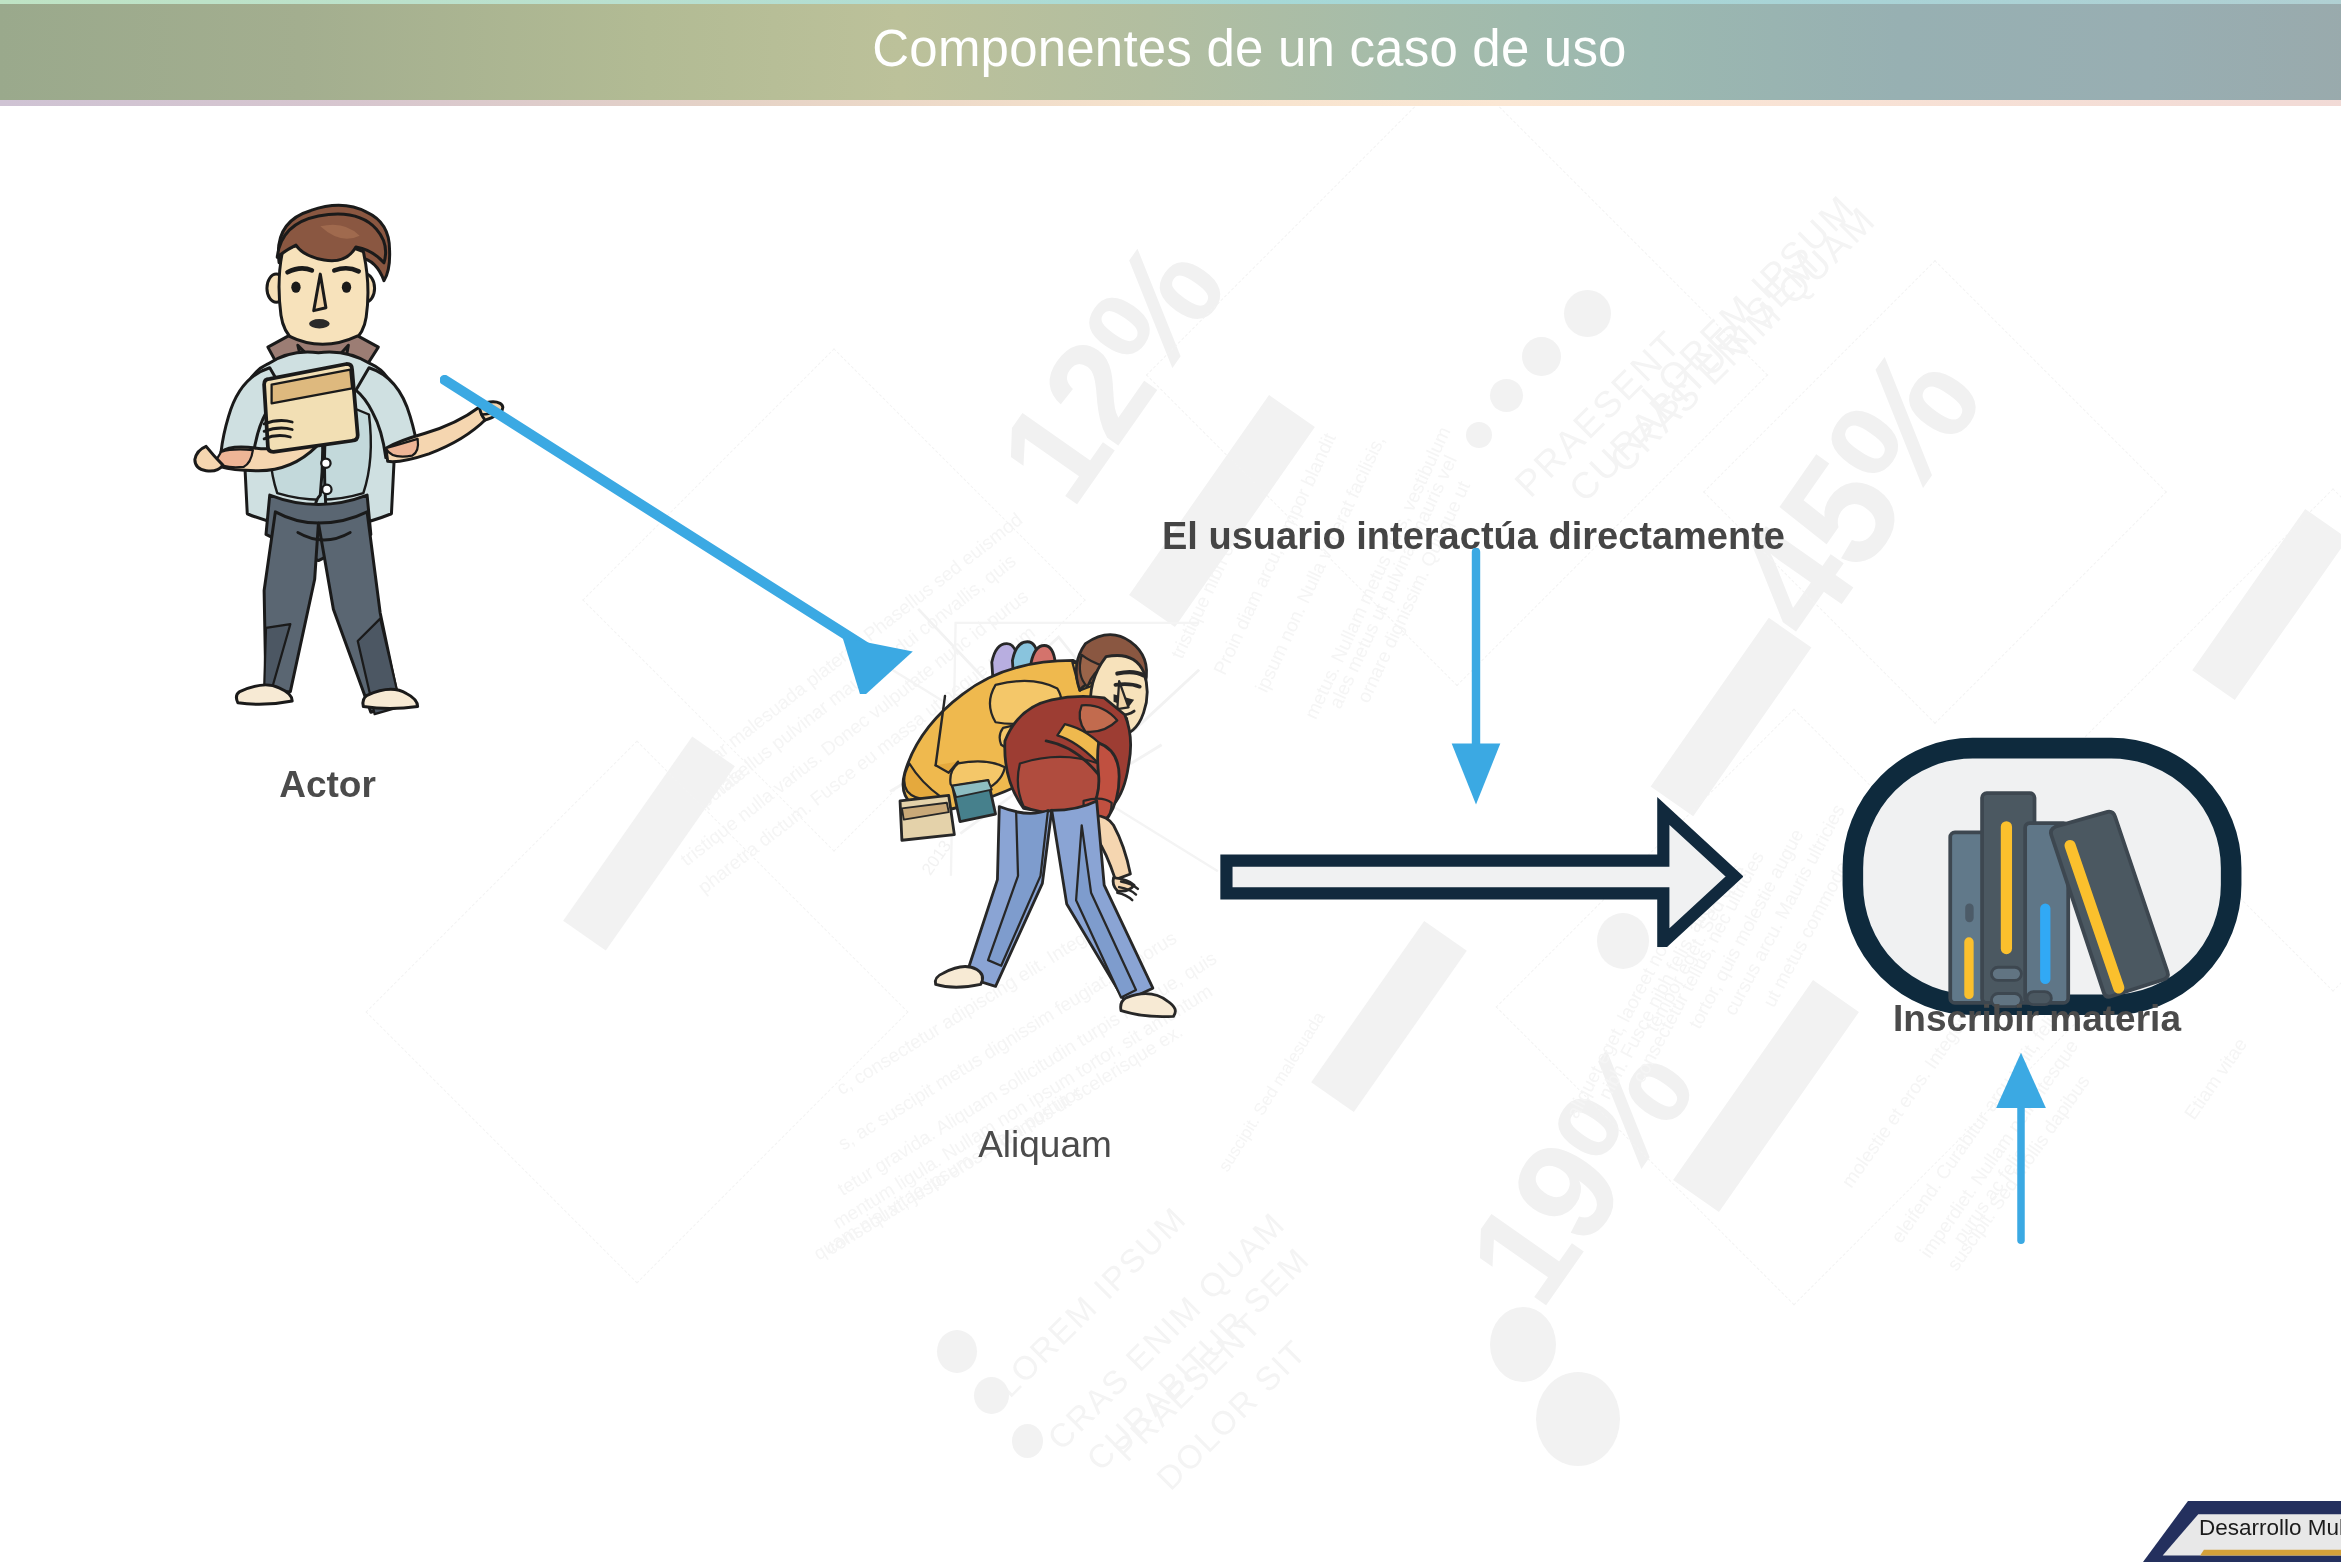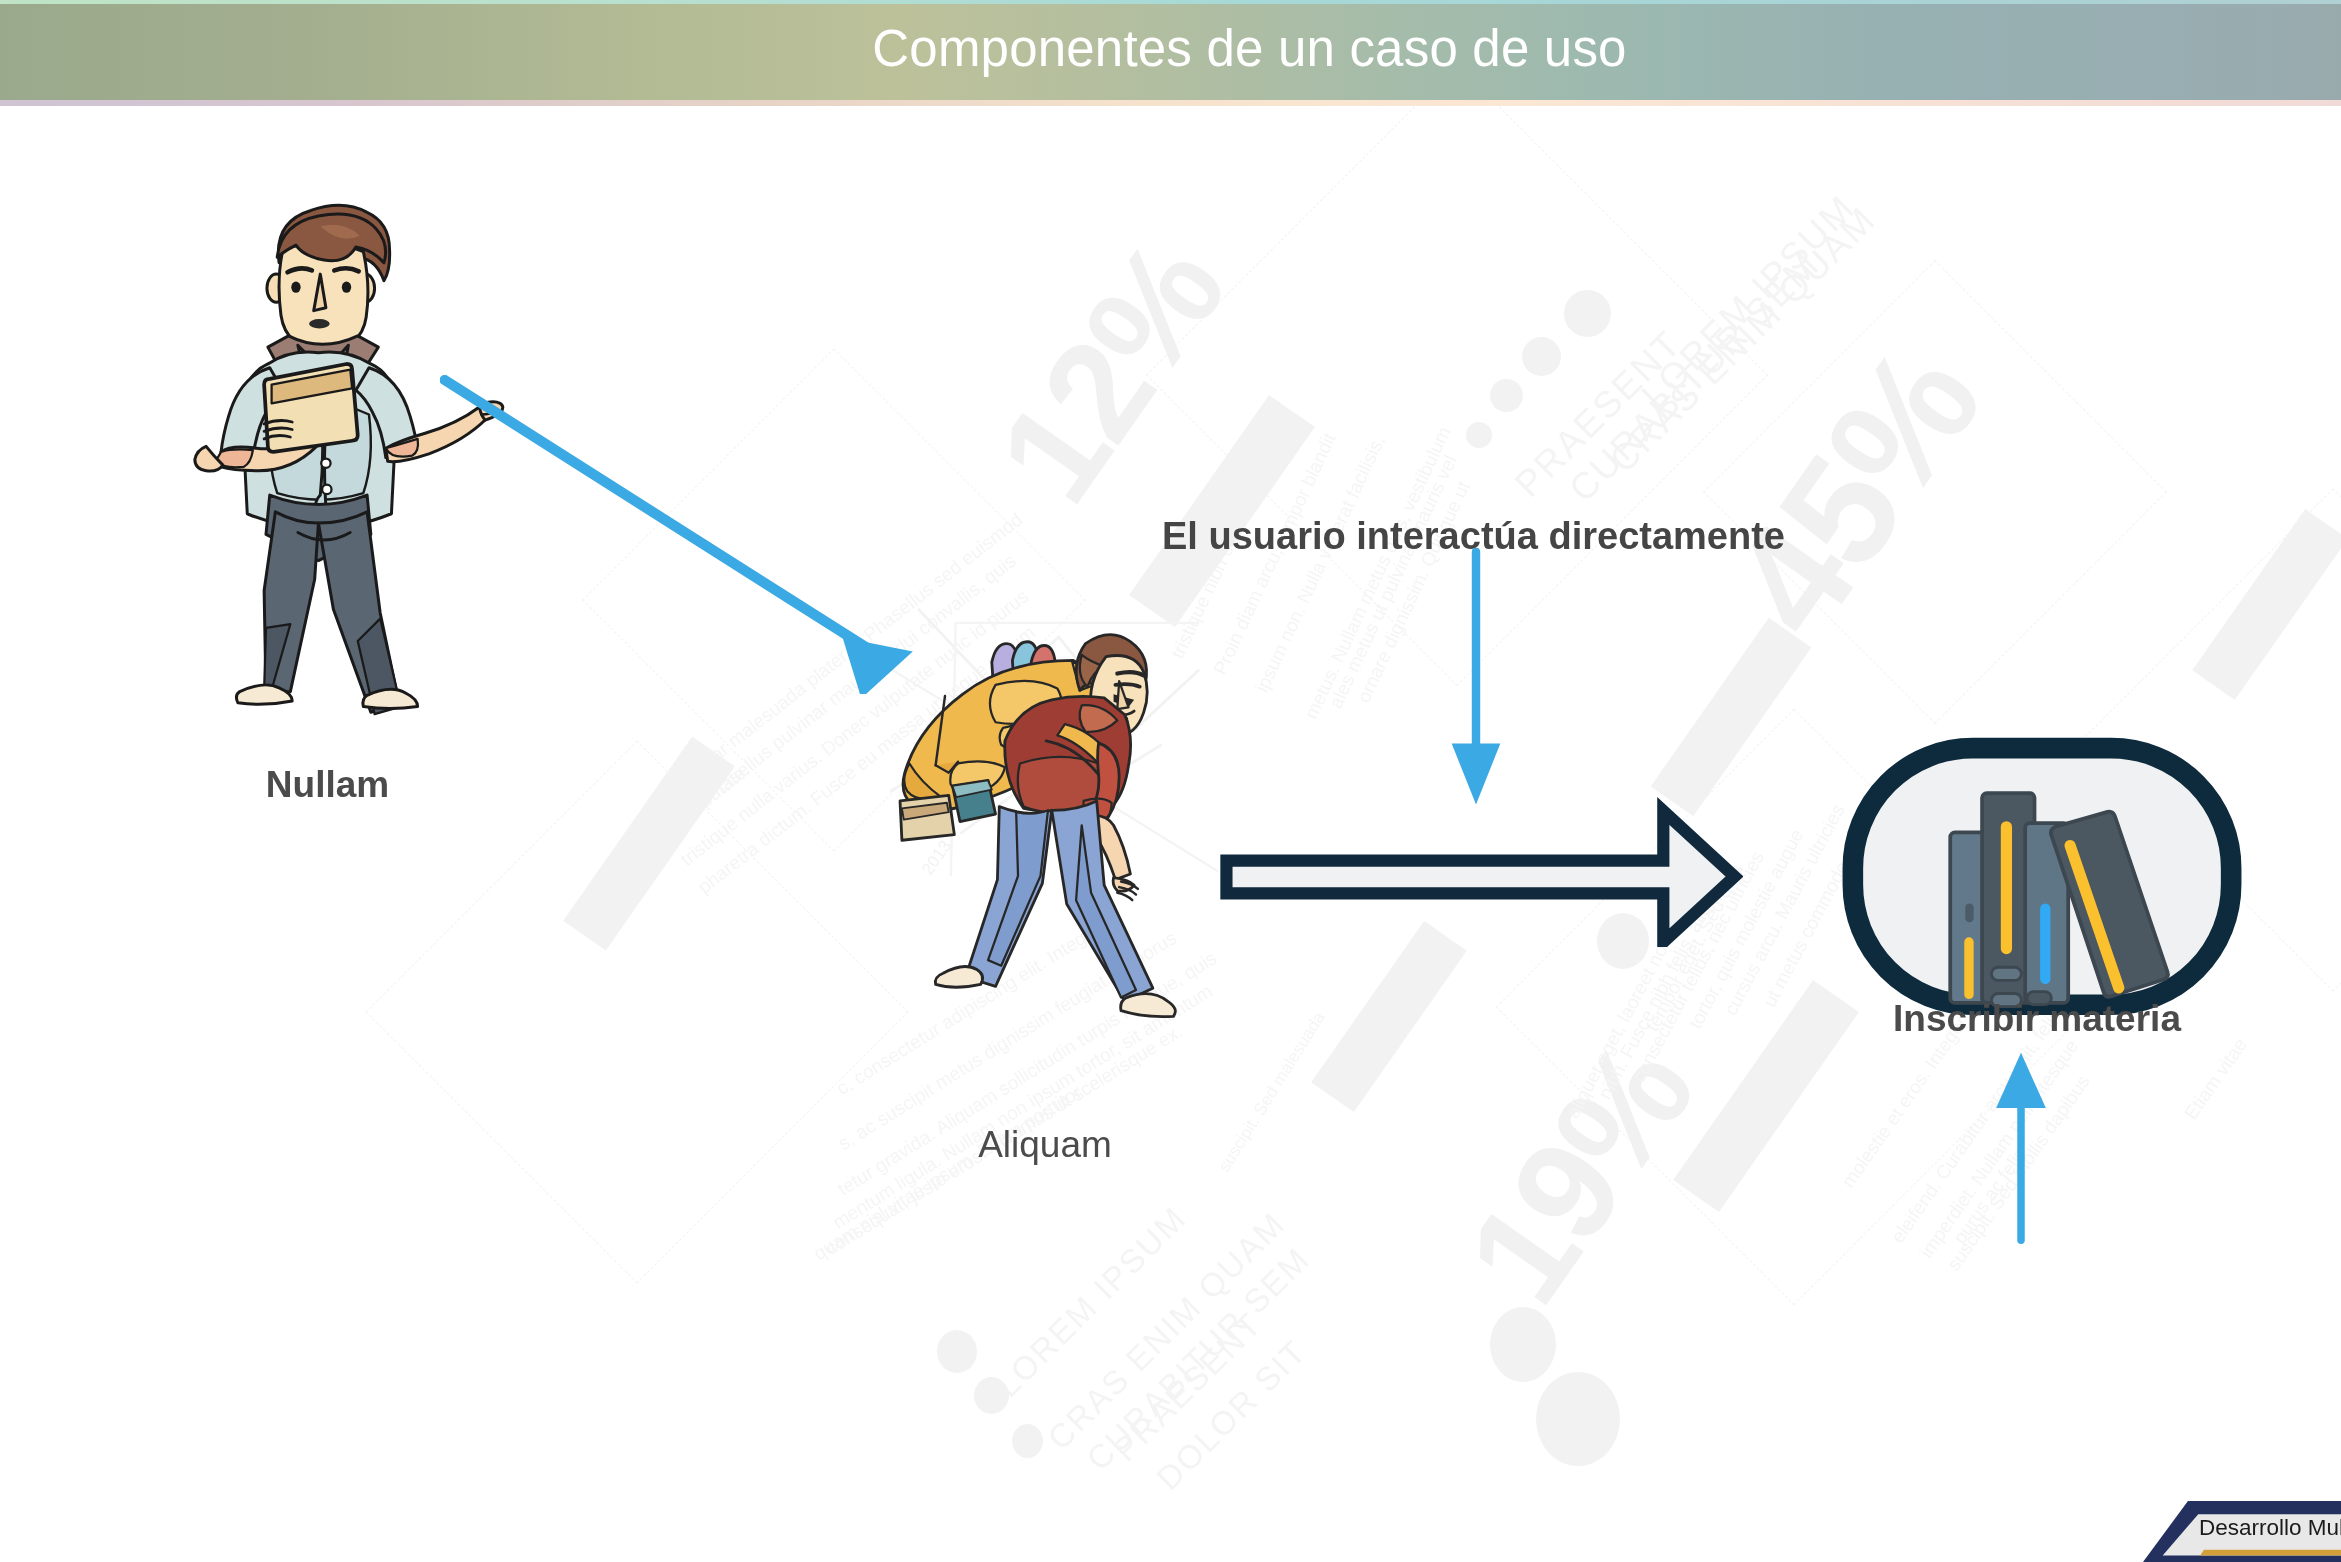--- a/index.html
+++ b/index.html
@@ -372,21 +372,21 @@
         <path d="M150 348 q28 0 52 -12 l14 108 l20 96 l-30 10 l-40 -110z" fill="#5a6672"></path>
         <path d="M216 450 l22 94 l-28 8 l-18 -78z" fill="#4c5763" stroke-width="2.4"></path>
 
         <path d="M128 358 q28 16 56 0" fill="none" stroke-width="3"></path>
 
         <path d="M66 528 q26 -12 42 -4 q14 6 14 14 q-30 6 -58 2 q-4 -8 2 -12z" fill="#f7ead4"></path>
         <path d="M202 532 q26 -12 42 -2 q12 6 12 14 q-30 4 -58 0 q-2 -8 4 -12z" fill="#f7ead4"></path>
       </g>
     </svg>
 
-    <div class="fig-label" id="label-actor">Nullam</div>
+    <div class="fig-label" id="label-actor">Actor</div>
 
     <svg style="position:absolute;left:440px;top:375px;" width="543" height="319" viewBox="0 0 1160 680">
       <line x1="10" y1="10" x2="940" y2="600" stroke="#3ba9e3" stroke-width="22" stroke-linecap="round"></line>
       <polygon points="860,560 1010,590 900,690" fill="#3ba9e3"></polygon>
     </svg>
 
     <svg style="position:absolute;left:881px;top:623px;" width="319" height="501" viewBox="0 0 340 535">
       <g stroke="#272727" stroke-width="3" stroke-linejoin="round" stroke-linecap="round">
 
         <path d="M118 42 q4 -20 16 -20 q10 0 12 20 l2 26 l-28 4z" fill="#b8aee0"></path>

